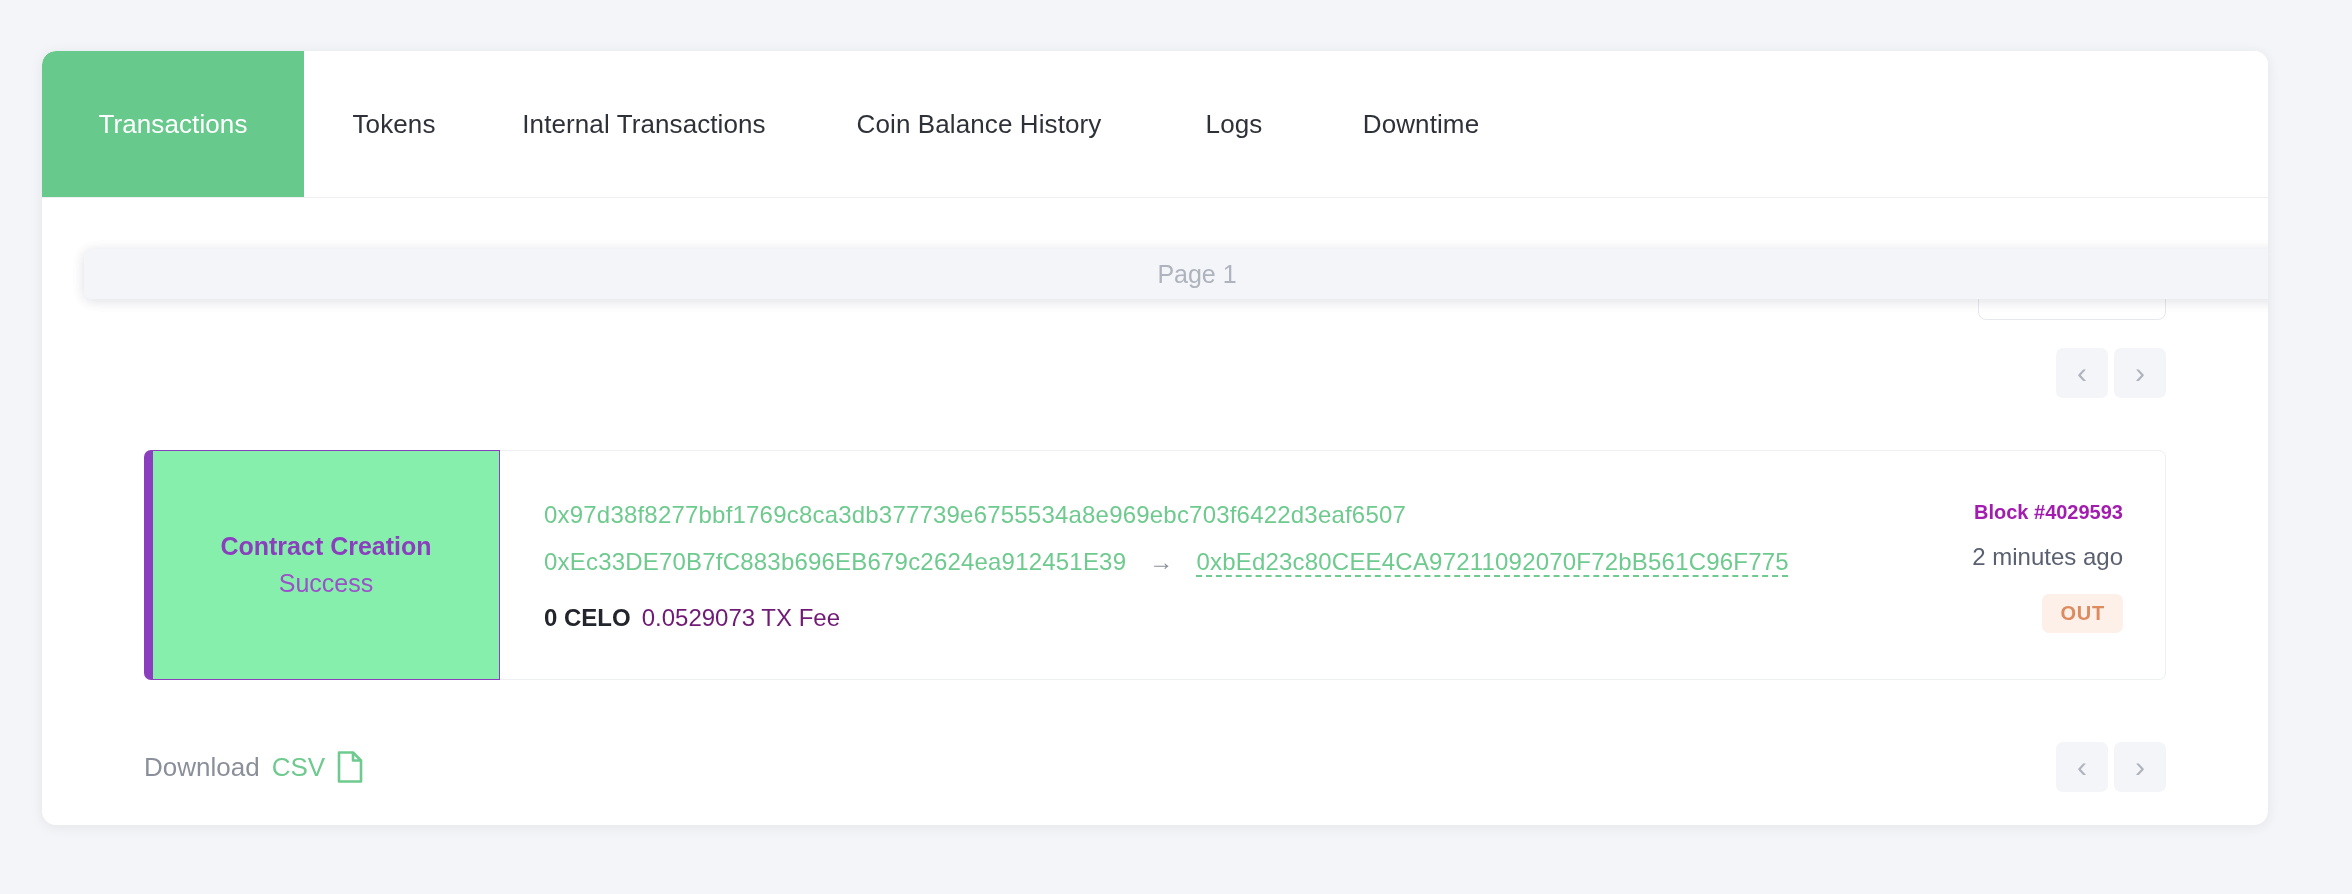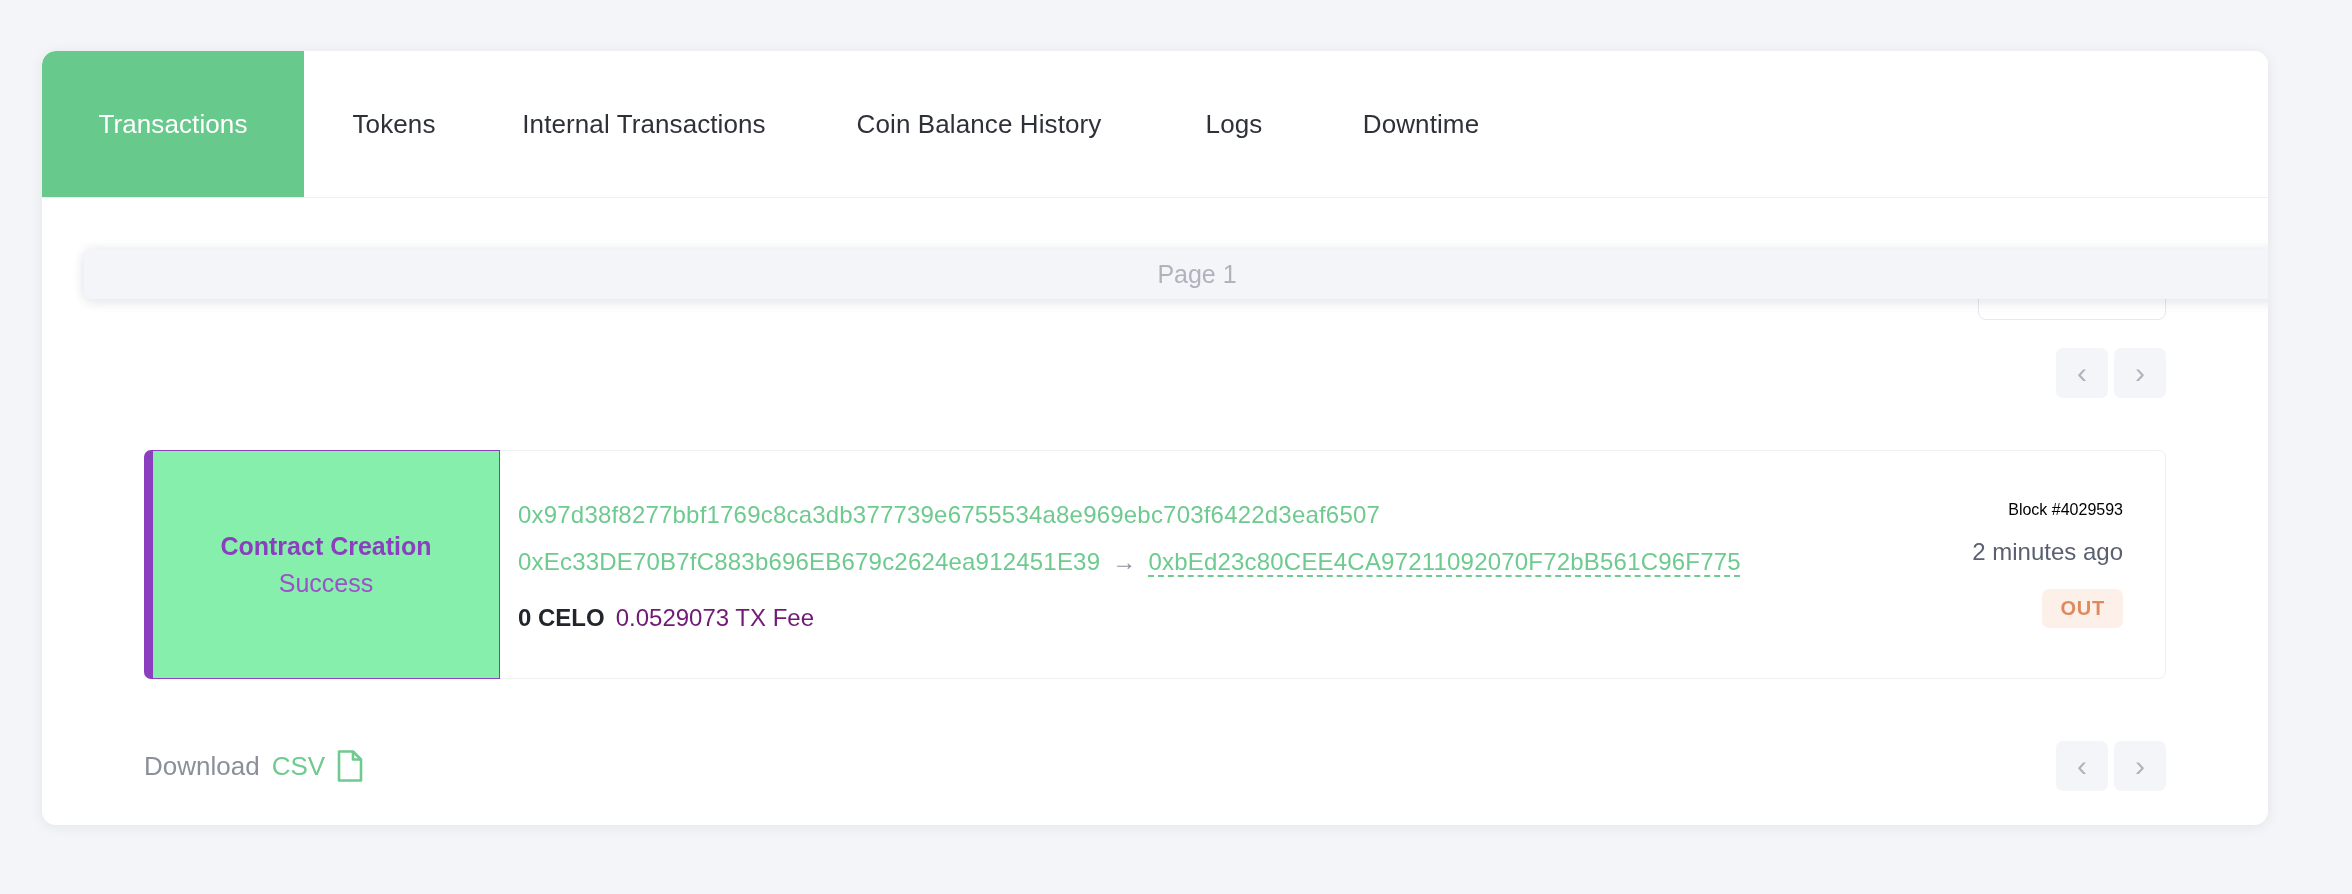--- a/index.html
+++ b/index.html
@@ -156,36 +156,36 @@
   .tx-type-status {
     font-size: 25px;
     color: #9B51C9;
   }
 
   .tx-main {
     flex: 1 1 auto;
     display: flex;
     align-items: flex-start;
     justify-content: space-between;
-    padding: 50px 38px 46px 18px;
+    padding: 50px 38px 46px 44px;
   }
 
   .tx-lines { display: flex; flex-direction: column; gap: 19px; }
 
   .tx-hash {
     font-size: 24px;
     color: #6ECA8E;
     text-decoration: none;
     cursor: pointer;
     letter-spacing: .2px;
   }
 
   .tx-addr-line {
     display: flex;
-    gap: 12px;
+    gap: 23px;
     font-size: 24px;
     letter-spacing: .2px;
   }
   .addr-from { color: #6ECA8E; cursor: pointer; text-decoration: none; }
   .addr-arrow { color: #8A8F99; font-size: 24px; }
   .addr-to {
     color: #6ECA8E;
     cursor: pointer;
     text-decoration: underline;
     text-decoration-style: dashed;
@@ -205,24 +205,25 @@
 
   .tx-meta {
     display: flex;
     flex-direction: column;
     align-items: flex-end;
     gap: 19px;
     padding-right: 4px;
     white-space: nowrap;
   }
   .tx-block {
-    font-size: 16px;
-    color: #000000;
+    font-size: 20px;
+    color: #a21caf;
     cursor: pointer;
     text-decoration: none;
+    font-weight: bold;
   }
   .tx-age { font-size: 24px; color: #5A6070; }
   .tx-badge {
     margin-top: 4px;
     background: #FDF0E8;
     color: #DE8A5F;
     font-size: 20px;
     font-weight: bold;
     letter-spacing: .8px;
     border-radius: 7px;

